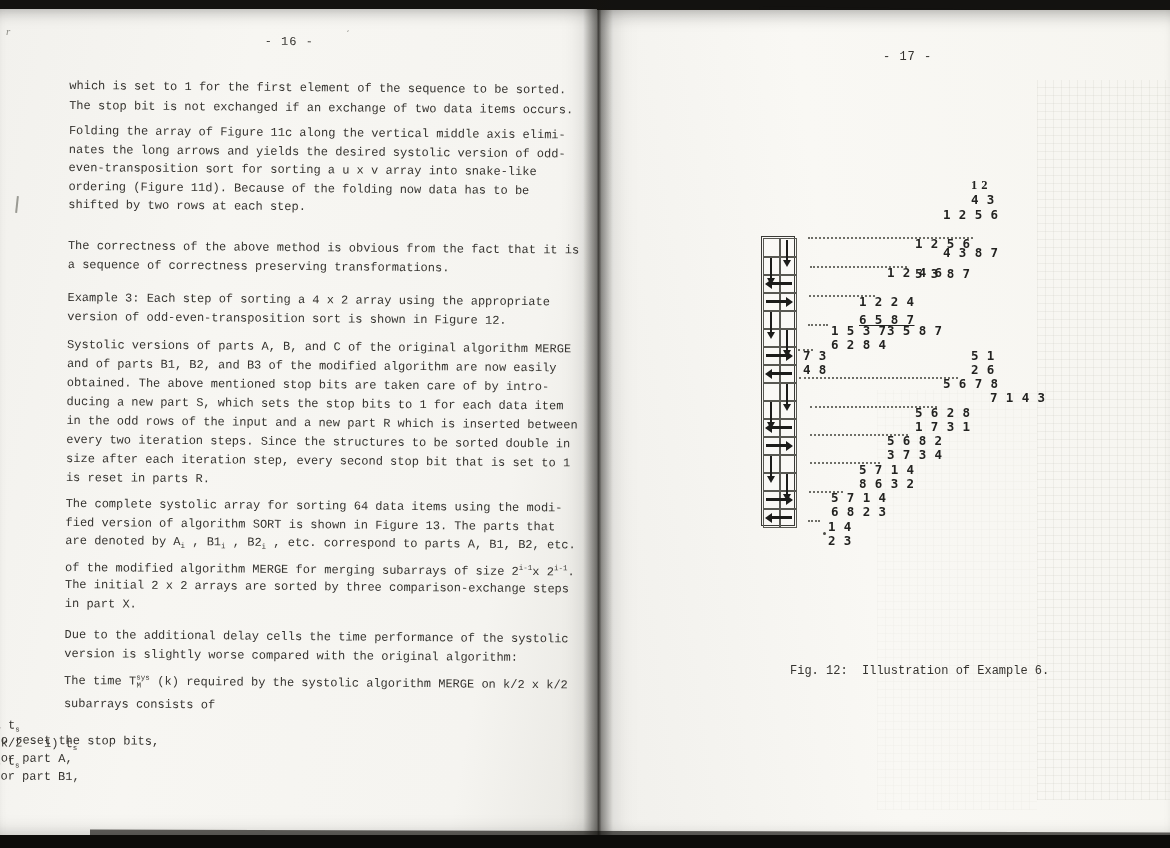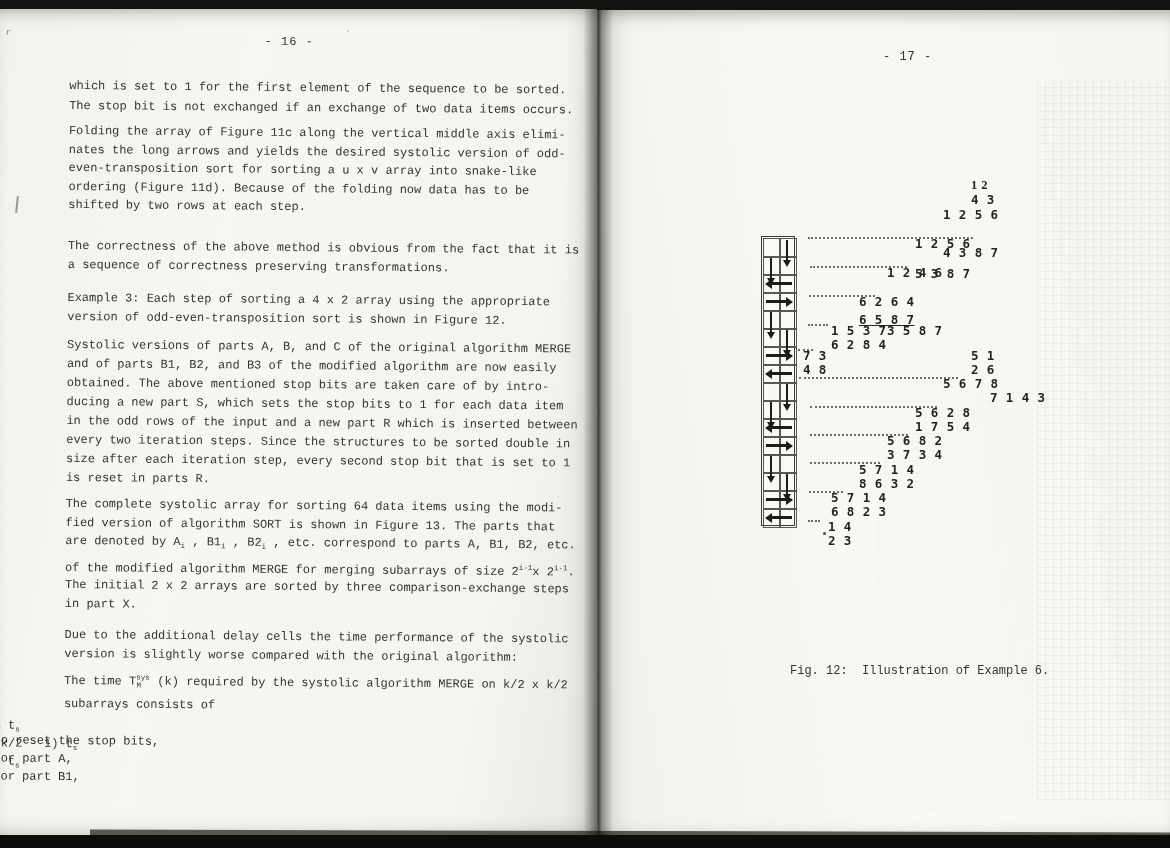--- a/index.html
+++ b/index.html
@@ -208,32 +208,32 @@
       <div class="leader" style="left: 212px; top: 481px; width: 34px;"></div>
       <div class="leader" style="left: 211px; top: 510px; width: 12px;"></div>
       <div class="fig-num" style="left: 374px; top: 168px; font-family: Liberation Serif, serif;">1 2</div>
       <div class="fig-num" style="left: 374px; top: 182px;">4 3</div>
       <div class="fig-num" style="left: 346px; top: 197px;">1 2 5 6</div>
       <div class="fig-num" style="left: 346px; top: 211px; margin-top: 24px;">4 3 8 7</div>
       <div class="fig-num" style="left: 318px; top: 226px;">1 2 5 6</div>
       <div class="fig-num" style="left: 318px; top: 256px;">5 3 8 7</div>
       <div class="fig-num" style="left: 290px; top: 255px;">1 2 4 6</div>
       <div class="fig-num" style="left: 290px; top: 269px; margin-top: 44px;">3 5 8 7</div>
-      <div class="fig-num" style="left: 262px; top: 284px;">6 2 6 4</div>
+      <div class="fig-num" style="left: 262px; top: 284px;">1 2 2 4</div>
       <div class="fig-num" style="left: 262px; top: 302px; text-decoration: underline;">6 5 8 7</div>
       <div class="fig-num" style="left: 234px; top: 313px;">1 5 3 7</div>
       <div class="fig-num" style="left: 234px; top: 327px;">6 2 8 4</div>
       <div class="fig-num" style="left: 206px; top: 338px;">7 3</div>
       <div class="fig-num" style="left: 206px; top: 352px;">4 8</div>
       <div class="fig-num" style="left: 374px; top: 338px;">5 1</div>
       <div class="fig-num" style="left: 374px; top: 352px;">2 6</div>
       <div class="fig-num" style="left: 346px; top: 366px;">5 6 7 8</div>
       <div class="fig-num" style="left: 346px; top: 380px; margin-left: 47px;">7 1 4 3</div>
       <div class="fig-num" style="left: 318px; top: 395px;">5 6 2 8</div>
-      <div class="fig-num" style="left: 318px; top: 409px;">1 7 5 4</div>
+      <div class="fig-num" style="left: 318px; top: 409px;">1 7 3 1</div>
       <div class="fig-num" style="left: 290px; top: 423px;">5 6 8 2</div>
       <div class="fig-num" style="left: 290px; top: 437px;">3 7 3 4</div>
       <div class="fig-num" style="left: 262px; top: 452px;">5 7 1 4</div>
       <div class="fig-num" style="left: 262px; top: 466px;">8 6 3 2</div>
       <div class="fig-num" style="left: 234px; top: 480px;">5 7 1 4</div>
       <div class="fig-num" style="left: 234px; top: 494px;">6 8 2 3</div>
       <div class="fig-num" style="left: 231px; top: 509px;">1 4</div>
       <div class="fig-num" style="left: 231px; top: 523px;">2 3</div>
       <div class="stray-dot" style="left: 226px; top: 522px;"></div>
     </div>

